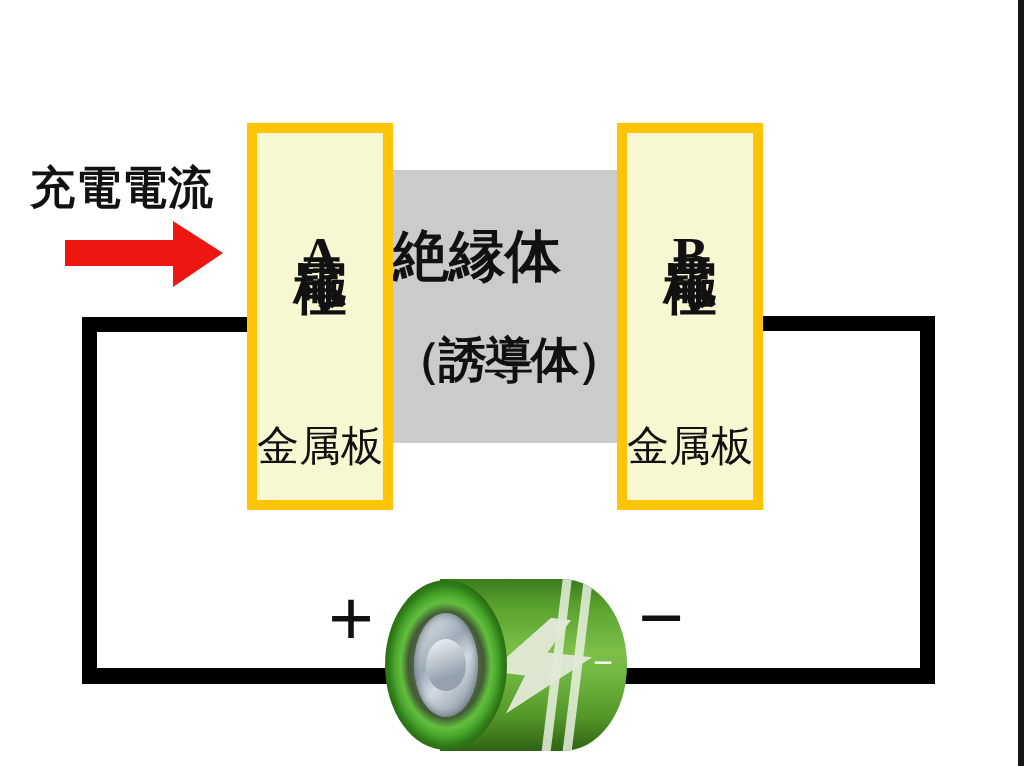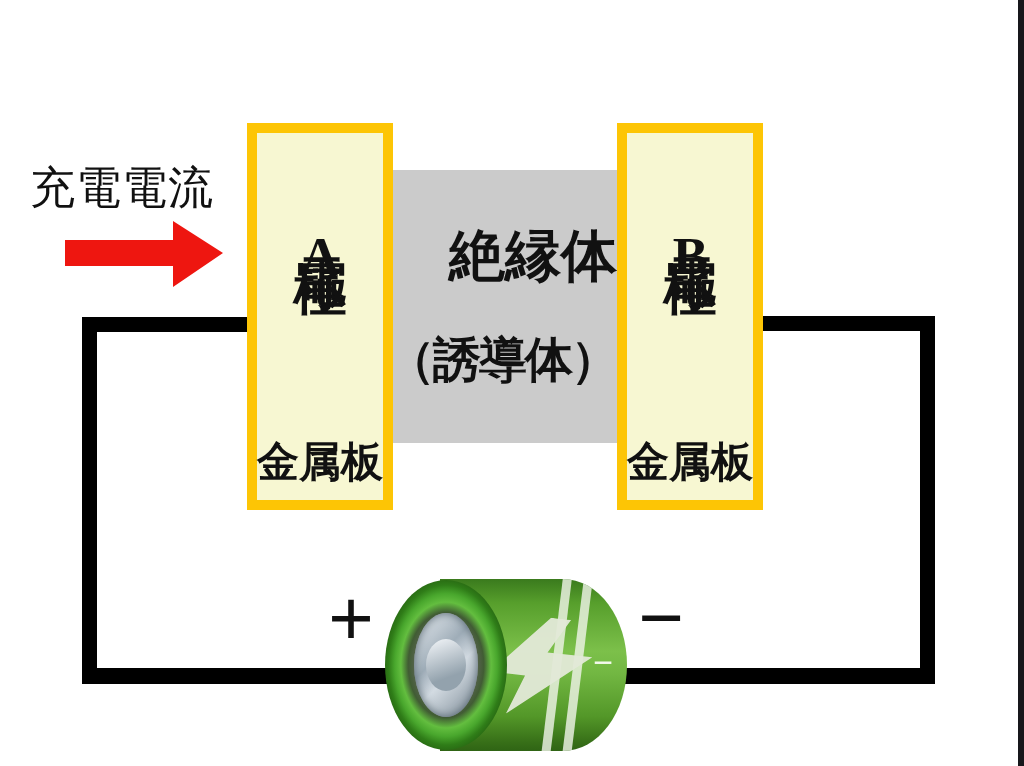--- a/index.html
+++ b/index.html
@@ -4,21 +4,21 @@
 <style>
   html,body{margin:0;padding:0;background:#ffffff;}
   .stage{
     position:relative;width:1024px;height:766px;overflow:hidden;
     background:#ffffff;font-family:"Liberation Serif",serif;
   }
   
   .edge-strip{position:absolute;top:0;right:0;width:6px;height:766px;background:#17171b;}
   
   .jp-label{
-    position:absolute;color:#111;font-weight:normal;white-space:nowrap;
+    position:absolute;color:#111;font-weight:bold;white-space:nowrap;
     font-family:"Liberation Serif",serif;
   }
   .charging-label{left:30px;top:158px;font-size:45px;letter-spacing:1px;}
   
   .wire{position:absolute;background:#000;}
   .wire-left-top{left:82px;top:317px;width:166px;height:15px;}
   .wire-left-vert{left:82px;top:317px;width:15px;height:367px;}
   .wire-bottom-left{left:82px;top:668px;width:312px;height:16px;}
   .wire-right-top{left:762px;top:316px;width:173px;height:15px;}
   .wire-right-vert{left:920px;top:316px;width:15px;height:368px;}
@@ -30,28 +30,28 @@
   }
   .electrode-a{left:247px;}
   .electrode-b{left:617px;}
   .electrode-name{
     position:absolute;top:82px;left:50%;transform:translateX(-50%);
     writing-mode:vertical-rl;text-orientation:upright;
     font-size:53px;font-weight:bold;color:#111;line-height:1;letter-spacing:6px;
     font-family:"Liberation Serif",serif;
   }
   .plate-label{
-    position:absolute;bottom:10px;left:50%;transform:translateX(-50%);
-    font-size:42px;font-weight:bold;color:#111;white-space:nowrap;
+    position:absolute;bottom:26px;left:50%;transform:translateX(-50%);
+    font-size:42px;font-weight:normal;color:#111;white-space:nowrap;
     font-family:"Liberation Serif",serif;
   }
   
   .dielectric{
     position:absolute;left:393px;top:170px;width:224px;height:273px;background:#cbcbcb;
-    z-index:2;display:flex;flex-direction:column;align-items:flex-end;justify-content:center;
+    z-index:2;display:flex;flex-direction:column;align-items:flex-start;justify-content:center;
   }
   .dielectric .line1{font-size:56px;font-weight:bold;color:#111;line-height:1.05;white-space:nowrap;}
   .dielectric .line2{font-size:48px;font-weight:bold;color:#111;line-height:1.1;white-space:nowrap;letter-spacing:-2px;margin-top:48px;}
   
   .arrow-svg{position:absolute;left:65px;top:221px;z-index:2;}
   
   .sign{
     position:absolute;width:70px;height:70px;display:flex;align-items:center;justify-content:center;
     font-family:"Liberation Sans",sans-serif;font-size:78px;font-weight:400;color:#111;z-index:4;
   }

